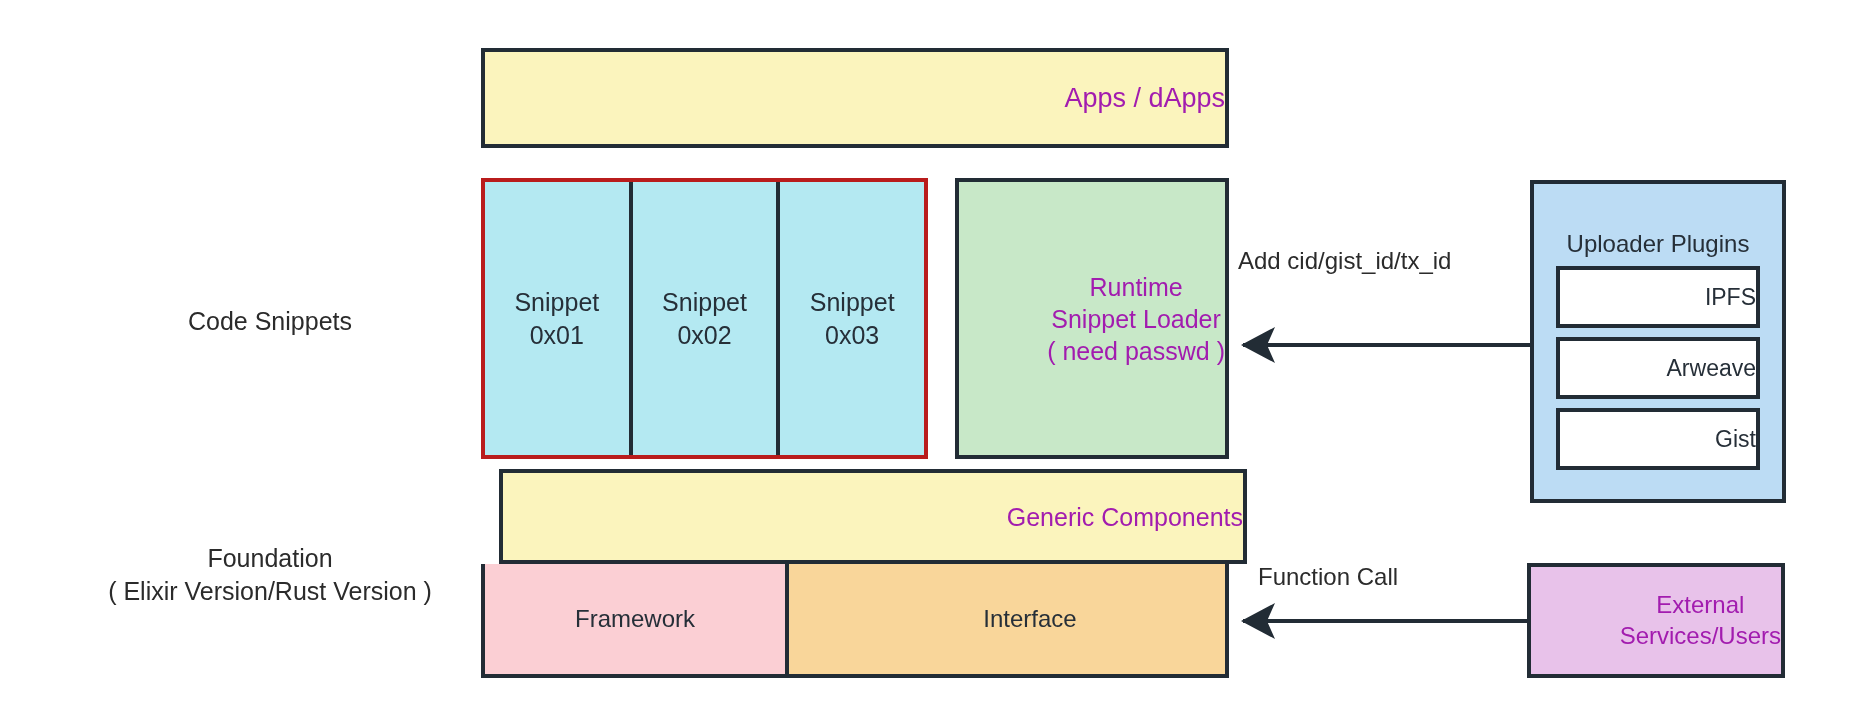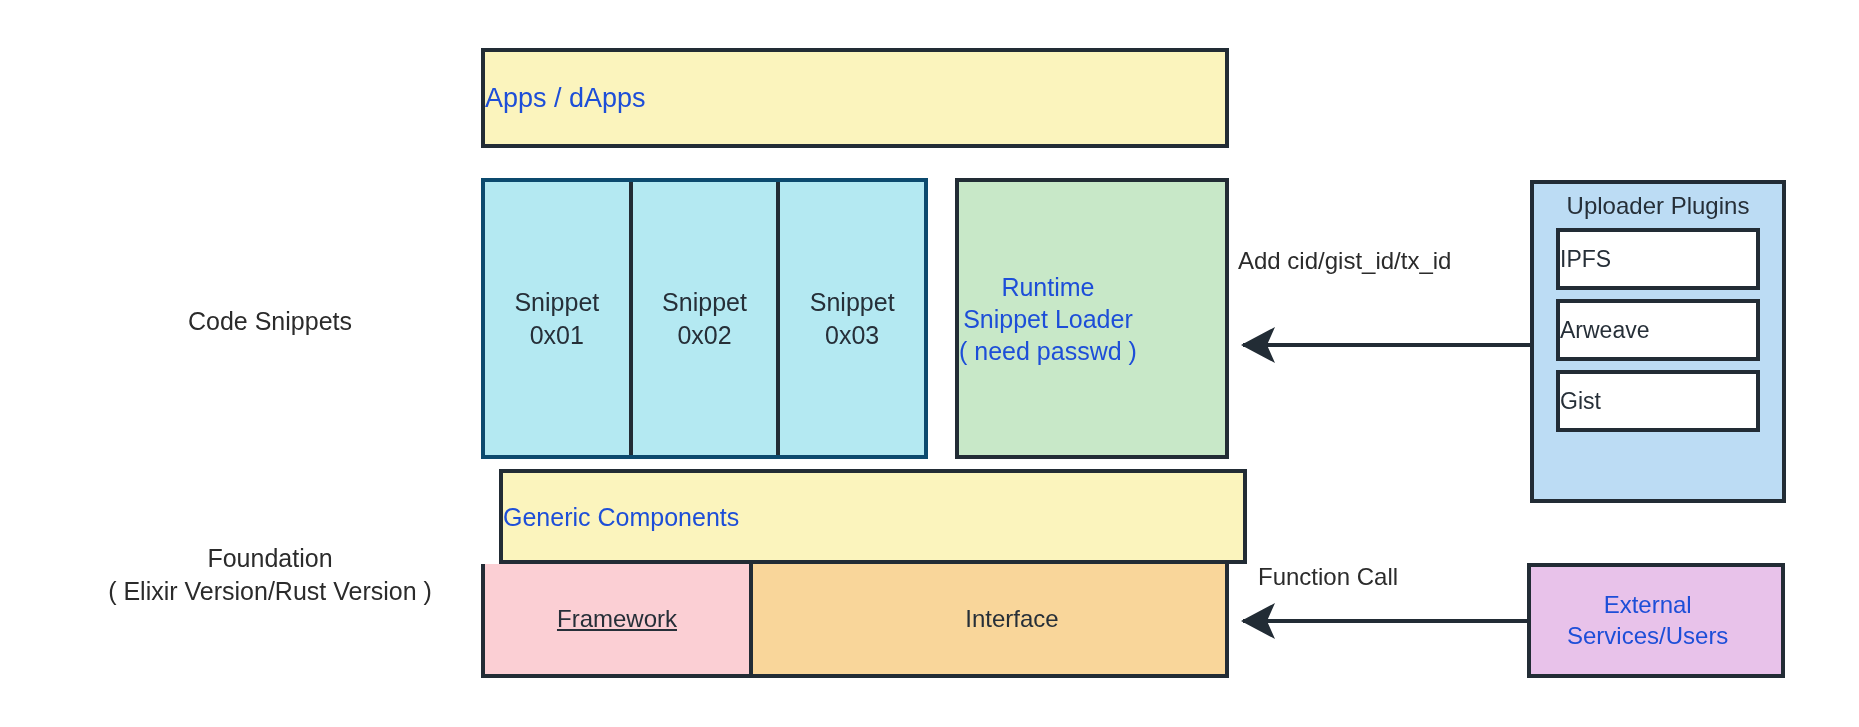--- a/index.html
+++ b/index.html
@@ -20,25 +20,25 @@
     left: 0; top: 0;
     width: 1859px;
     height: 727px;
   }
   .box {
     position: absolute;
     box-sizing: border-box;
     border: 4px solid #222c35;
     display: flex;
     align-items: center;
-    justify-content: flex-start;
+    justify-content: flex-end;
     text-align: center;
     line-height: 1.28;
     white-space: pre-line;
-    color: #1d4ed8;
+    color: #a21caf;
   }
   .label {
     position: absolute;
     text-align: center;
     line-height: 1.3;
     white-space: pre-line;
     color: #2b2b2b;
   }
   .arrow-svg {
     position: absolute;
@@ -53,21 +53,21 @@
   #apps-bar {
     left: 481px; top: 48px;
     width: 748px; height: 100px;
     font-size: 27px;
   }
 
   
   #snippet-group {
     left: 481px; top: 178px;
     width: 447px; height: 281px;
-    border: 4px solid #0c4a6e;
+    border: 4px solid #b91c1c;
     box-sizing: border-box;
     position: absolute;
     display: flex;
   }
   .snippet-cell {
     flex: 1 1 0;
     box-sizing: border-box;
     display: flex;
     align-items: center;
     justify-content: center;
@@ -109,50 +109,51 @@
     align-items: center;
     justify-content: center;
     text-align: center;
     white-space: pre-line;
     line-height: 1.3;
     font-size: 24px;
     color: #262f38;
   }
   .foundation-cell + .foundation-cell { border-left: 4px solid #222c35; }
   #foundation-cell-0 { width: 262px; }
-  #foundation-cell-1 { width: 264px; text-decoration: underline; }
+  #foundation-cell-1 { width: 300px; }
   #foundation-cell-2 { flex: 1 1 auto; padding-left: 46px; }
 
   
   #uploader-panel {
     position: absolute;
     left: 1530px; top: 180px;
     width: 256px; height: 323px;
     box-sizing: border-box;
     border: 4px solid #222c35;
     background: #bcdcf4;
     display: flex;
     flex-direction: column;
     align-items: center;
     padding-top: 8px;
   }
   #uploader-title {
     font-size: 24px;
     color: #262f38;
     margin-bottom: 8px;
+    margin-top: 38px;
   }
   .plugin-box {
     box-sizing: border-box;
     width: 204px;
     height: 62px;
     background: #ffffff;
     border: 4px solid #222c35;
     display: flex;
     align-items: center;
-    justify-content: flex-start;
+    justify-content: flex-end;
     font-size: 23px;
     color: #262f38;
     margin-bottom: 9px;
   }
 
   
   #external-services {
     left: 1527px; top: 563px;
     width: 258px; height: 115px;
     font-size: 24px;

